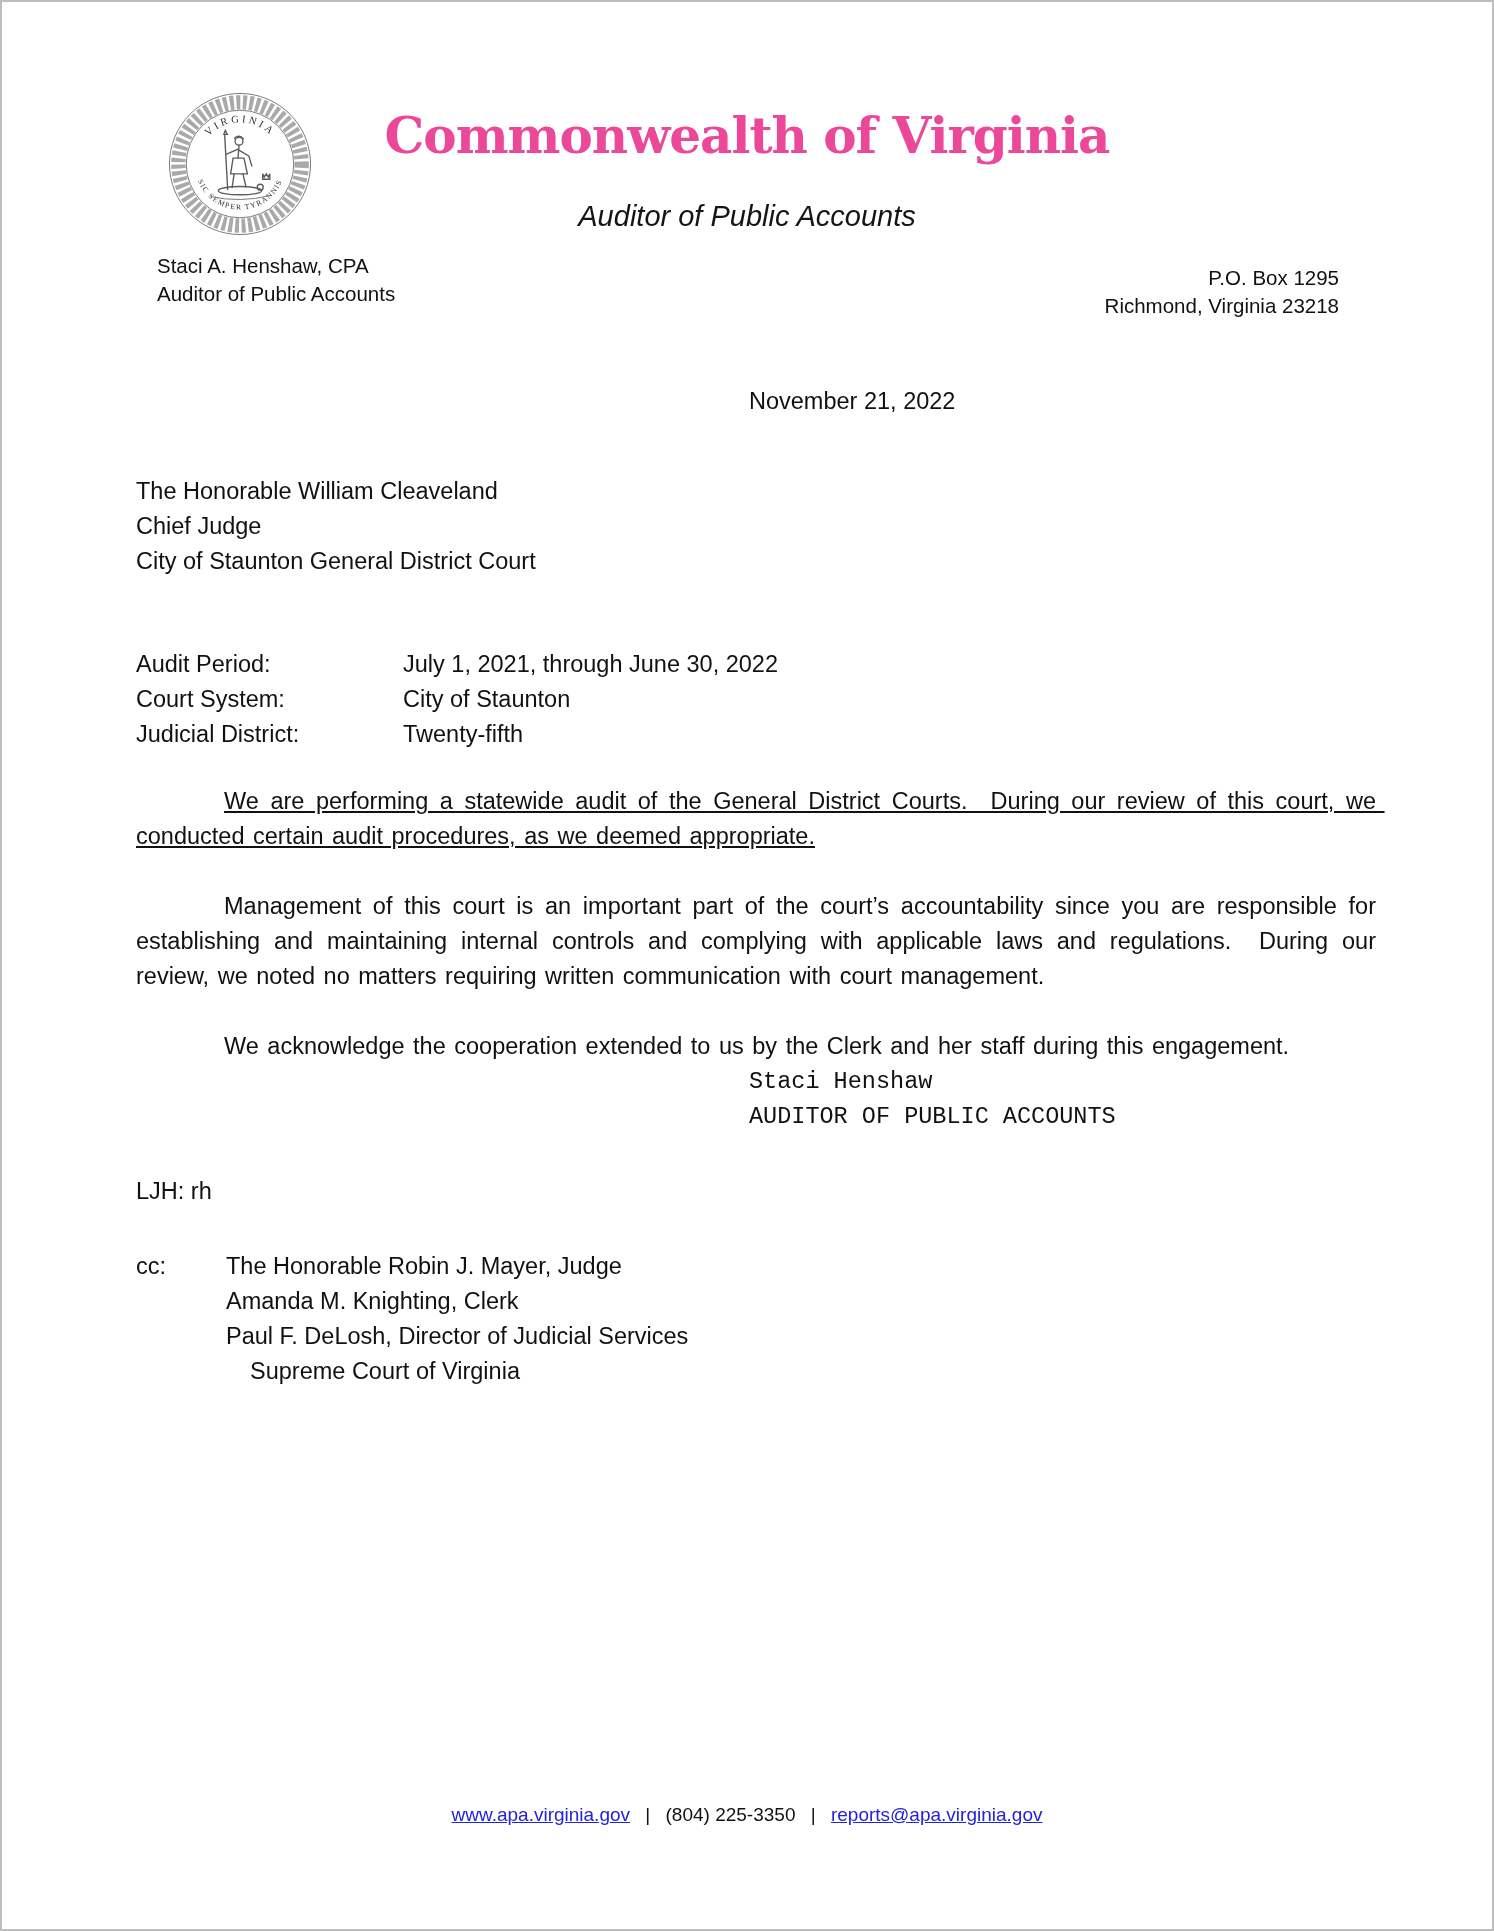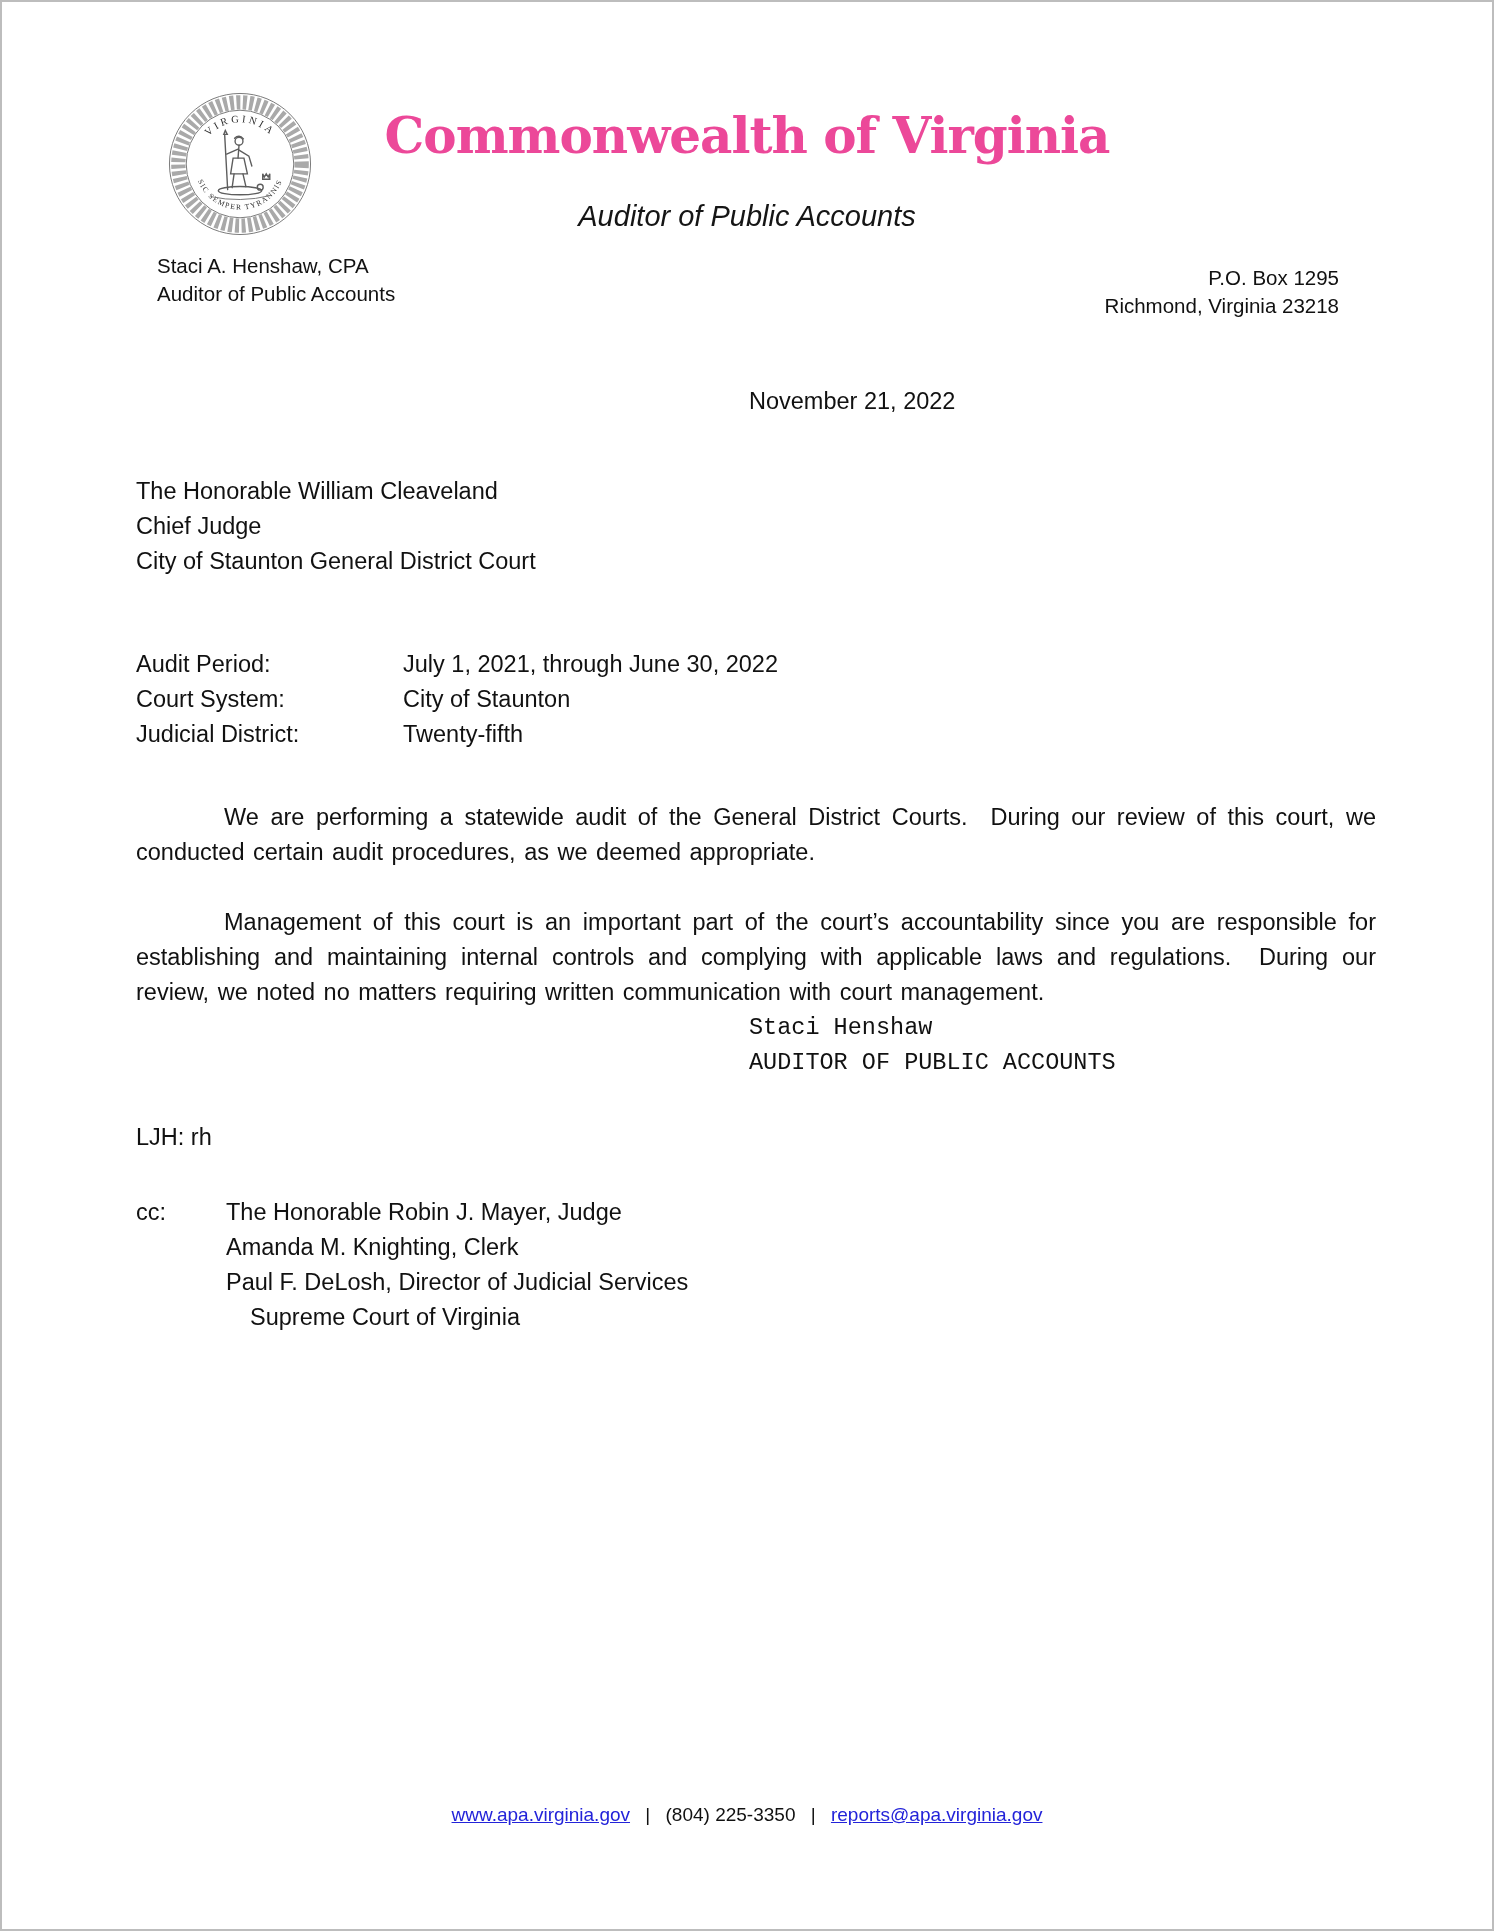--- a/index.html
+++ b/index.html
@@ -64,21 +64,21 @@
   .audit-info { margin-top: 68px; }
   .audit-row { display: flex; }
   .audit-label { width: 267px; flex: none; }
   .para {
     text-align: justify;
     text-indent: 88px;
     white-space: pre-wrap;
     word-spacing: 2px;
     margin-top: 35px;
   }
-  .para.first { margin-top: 48px; }
+  .para.first { margin-top: 32px; text-decoration: underline; }
   .signature { margin-left: 613px; font-family: Liberation Mono, monospace; }
   .typist { margin-top: 40px; }
   .cc-block { margin-top: 40px; display: flex; }
   .cc-label { width: 90px; flex: none; }
   .cc-extra-indent { padding-left: 24px; }
 
   
   .footer {
     position: absolute;
     left: 0; right: 0; bottom: 103px;
@@ -177,20 +177,21 @@
         <div class="audit-value">City of Staunton</div>
       </div>
       <div class="audit-row">
         <div class="audit-label">Judicial District:</div>
         <div class="audit-value">Twenty-fifth</div>
       </div>
     </div>
 
     <p class="para first">We are performing a statewide audit of the General District Courts.  During our review of this court, we conducted certain audit procedures, as we deemed appropriate.</p>
     <p class="para">Management of this court is an important part of the court’s accountability since you are responsible for establishing and maintaining internal controls and complying with applicable laws and regulations.  During our review, we noted no matters requiring written communication with court management.</p>
+    <p class="para">We acknowledge the cooperation extended to us by the Clerk and her staff during this engagement.</p>
 
     <div class="signature">
       <div>Staci Henshaw</div>
       <div>AUDITOR OF PUBLIC ACCOUNTS</div>
     </div>
 
     <div class="typist">LJH: rh</div>
 
     <div class="cc-block">
       <div class="cc-label">cc:</div>

